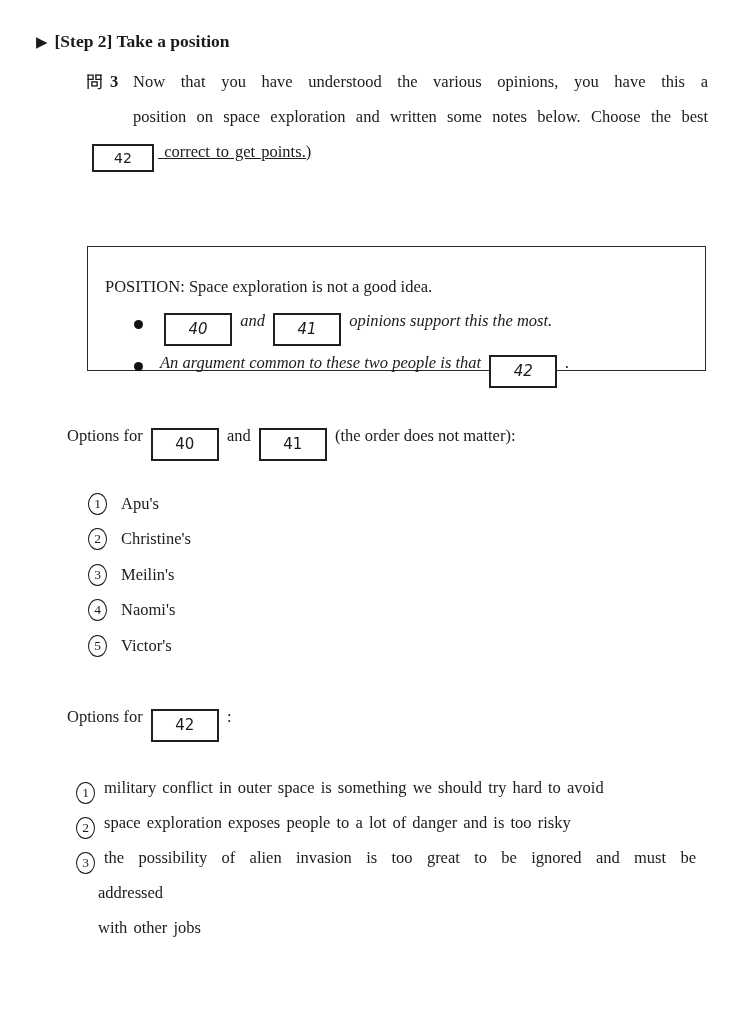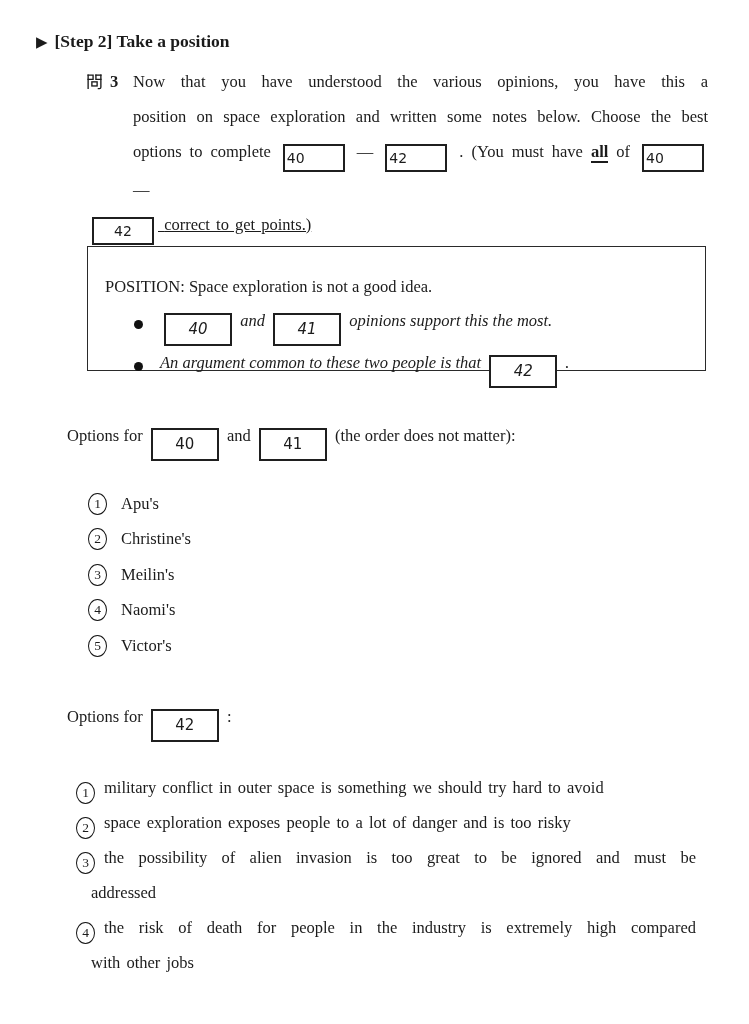--- a/index.html
+++ b/index.html
@@ -42,21 +42,21 @@
     border:1.8px solid #151515;border-radius:50%;font-family:"Liberation Serif",serif;
     font-size:13.5px;flex:none;box-sizing:content-box;}
   
   .list1{position:absolute;left:88px;top:486px;}
   .l1-row{height:35.5px;display:flex;align-items:center;}
   .l1-text{margin-left:14px;}
   
   .list2{position:absolute;left:76px;top:770px;width:620px;}
   .l2-line{line-height:35px;word-spacing:2px;}
   .l2-line .cnum{margin-right:9px;vertical-align:-4px;}
-  .l2-line.cont{margin-left:15px;}
+  .l2-line.cont{margin-left:22px;}
 </style>
 </head>
 <body>
 
 <div class="page">
 
   <div class="header">
     <span class="arrow">▶</span>
     <span>[Step 2] Take a position</span>
   </div>
@@ -71,21 +71,20 @@
           <path d="M14 3 H21"></path>
           <path d="M14 3 V9 H21"></path>
           <rect x="8.3" y="12.5" width="7.4" height="5.8"></rect>
         </g>
       </svg>
       <span class="qnum">3</span>
     </div>
     <div class="qbody">
       <div class="qline just"><span>Now that you have understood the various opinions, you have this a</span></div>
       <div class="qline just"><span>position on space exploration and written some notes below.  Choose the best</span></div>
-      <div class="qline just"><span>options to complete</span> <span class="abox">40</span> <span>—</span> <span class="abox">42</span> <span>.  (You must have</span> <span class="uword">all</span> <span>of</span> <span class="abox">40</span> <span>—</span></div>
       <div class="qline qlast"><span class="abox">42</span> <span>correct to get points.)</span></div>
     </div>
   </div>
 
   <div class="pos-note">
     <div class="pos-title">POSITION: Space exploration is not a good idea.</div>
     <div class="pos-bullet">
       <span class="dot"></span>
       <span class="bullet-segs"><span class="abox lg">40</span> <span>and</span> <span class="abox lg">41</span> <span>opinions support this the most.</span></span>
     </div>
@@ -127,18 +126,17 @@
         <div class="l2-line"><span class="cnum">1</span><span>military conflict in outer space is something we should try hard to avoid</span></div>
       </div>
       <div>
         <div class="l2-line"><span class="cnum">2</span><span>space exploration exposes people to a lot of danger and is too risky</span></div>
       </div>
       <div>
         <div class="l2-line just"><span class="cnum">3</span><span>the possibility of alien invasion is too great to be ignored and must be</span></div>
         <div class="l2-line cont"><span>addressed</span></div>
       </div>
       <div>
-        <div class="l2-line just"><span class="cnum">4</span><span>the risk of death for people in the industry is extremely high compared</span></div>
         <div class="l2-line cont"><span>with other jobs</span></div>
       </div>
     </div>
 
 </div>
 
 </body></html>

